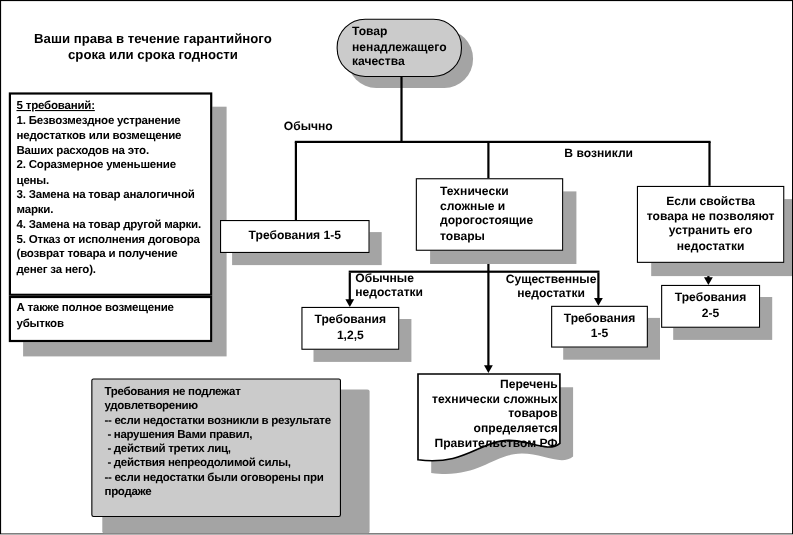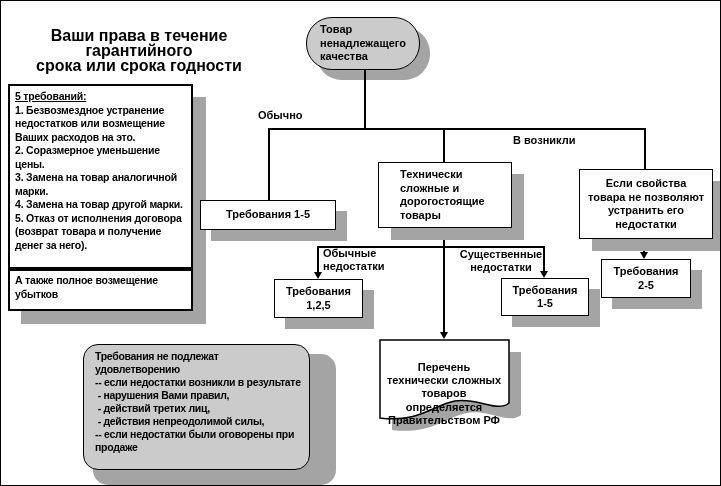--- a/index.html
+++ b/index.html
@@ -10,44 +10,44 @@
     background:#fff;
     overflow:hidden;
     font-family:"Liberation Sans","DejaVu Sans",sans-serif;
     font-weight:bold;
     color:#000;
   }
   .abs{position:absolute;}
   .pre{white-space:pre-wrap;}
   
   .title{left:8px;top:6px;font-size:14px;letter-spacing:-0.2px;}
-  .subtitle{left:2px;top:27px;width:272px;text-align:center;font-size:16px;line-height:15px;}
+  .subtitle{left:2px;top:27px;width:272px;text-align:center;font-size:12px;line-height:15px;}
   
   .shadow{background:#a4a4a4;}
   
   .whitebox{background:#fff;border:1.5px solid #000;box-sizing:border-box;
             display:flex;align-items:center;justify-content:center;
             text-align:center;font-size:11px;line-height:13.5px;}
   .graybox{background:#cbcbcb;border:1.5px solid #000;box-sizing:border-box;}
   .stadium{border-radius:26px;display:flex;align-items:center;justify-content:center;
            text-align:left;font-size:11px;line-height:13.5px;}
   .reqbox{border:2px solid #000;background:#fff;box-sizing:border-box;
           font-size:10.5px;line-height:13.5px;letter-spacing:-0.2px;
           padding:4px 2px 0 5px;}
   .reqbox .hd{text-decoration:underline;}
-  .rejection{border-radius:15px;font-size:10.5px;line-height:13px;letter-spacing:-0.3px;
+  .rejection{border-radius:2px;font-size:10.5px;line-height:13px;letter-spacing:-0.3px;
              padding:5px 5px 0 11px;}
   
   .line{background:#000;}
   .arrow{width:0;height:0;border-left:4px solid transparent;border-right:4px solid transparent;
          border-top:7px solid #000;}
   
   .lbl{font-size:11px;line-height:12.5px;}
   
-  .doctext{font-size:11px;line-height:13.2px;text-align:center;margin-top:17px;}
+  .doctext{font-size:11px;line-height:13.2px;text-align:right;}
 </style>
 </head>
 <body>
 
 <div id="canvas">
 
   <div class="abs subtitle pre">Ваши права в течение гарантийного
 срока или срока годности</div>
 
   <div class="abs shadow stadium" style="left:315px;top:26px;width:114px;height:53px;"></div>

